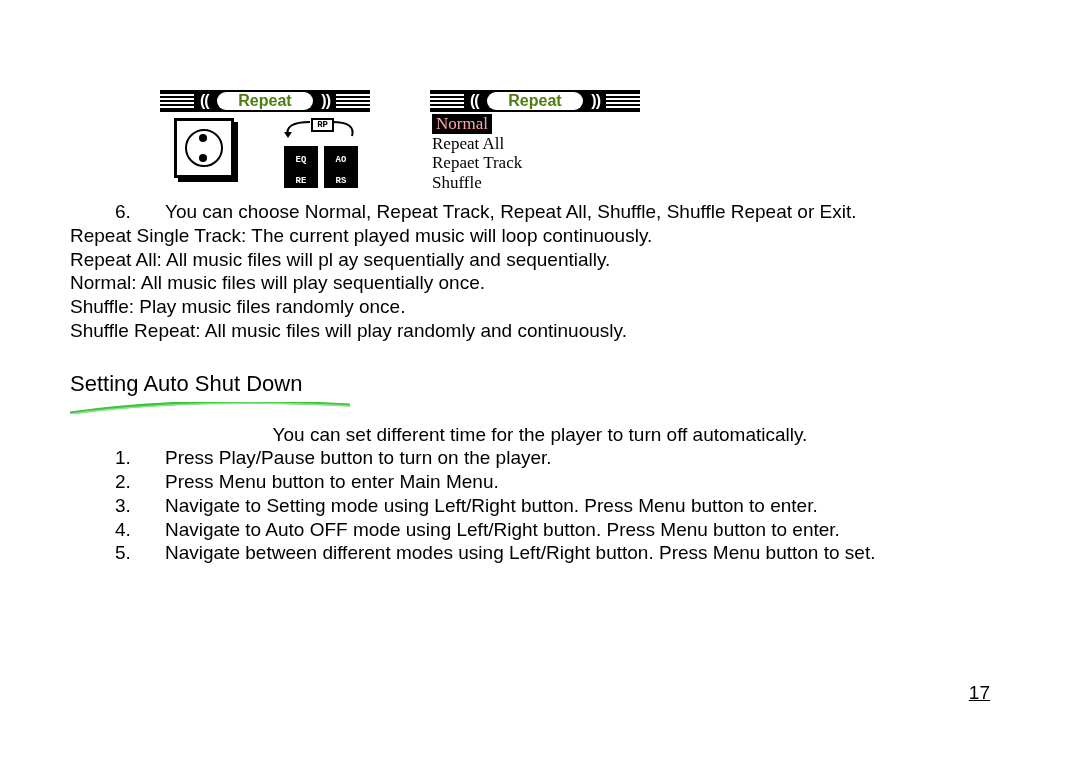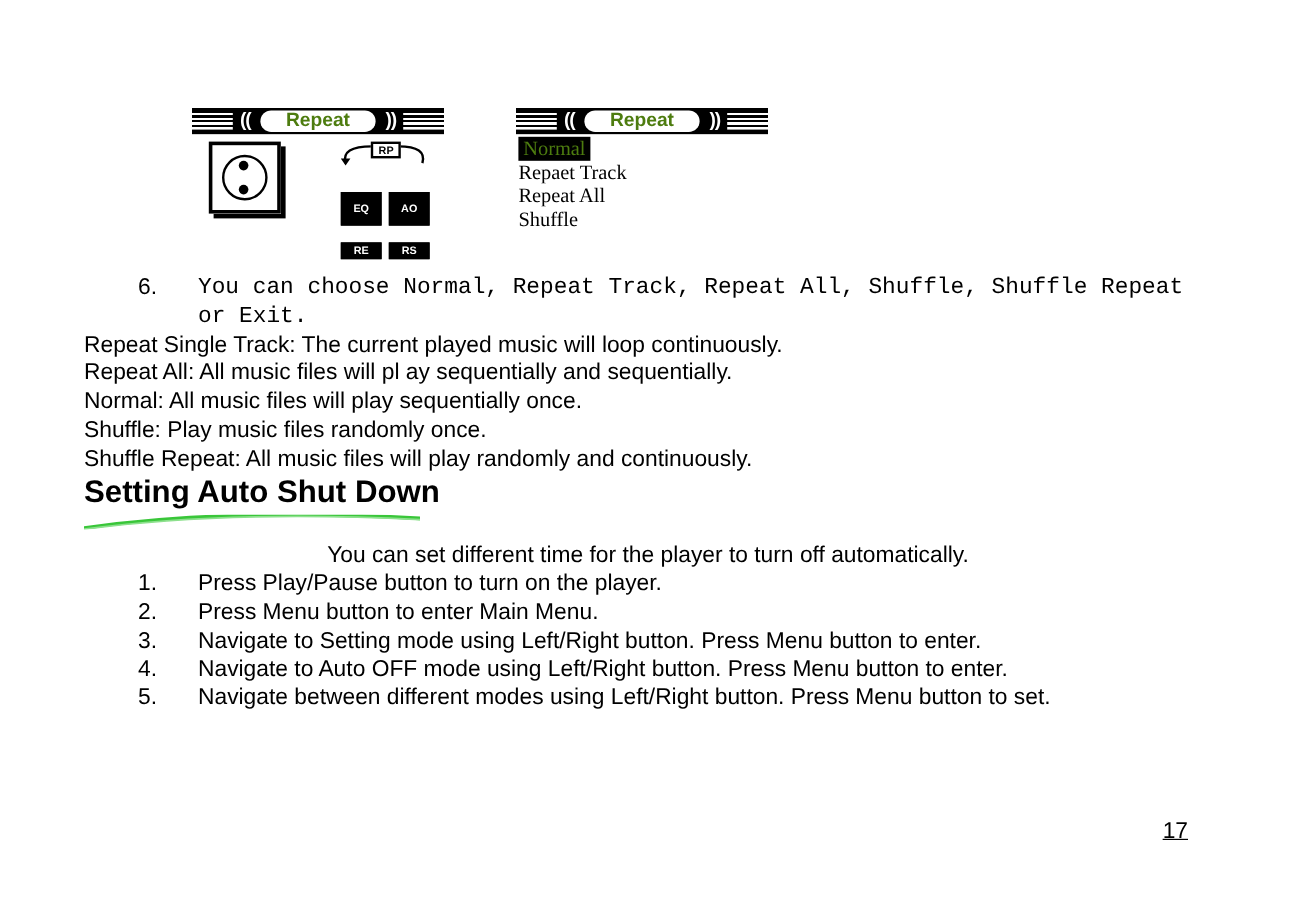--- a/index.html
+++ b/index.html
@@ -91,23 +91,24 @@
       width: 8px; height: 8px;
       background: #000;
       border-radius: 50%;
     }
     .big-icon-inner::before { top: 3px; left: 12px; }
     .big-icon-inner::after  { bottom: 3px; left: 12px; }
     .mini-icons {
       display: grid;
       grid-template-columns: 34px 34px 34px;
       grid-template-rows: 28px 28px;
-      gap: 14px 6px;
+      gap: 0 6px;
       font-size: 9px;
       font-weight: bold;
+      font-family: Liberation Mono, monospace;
     }
     .mini-icon {
       border: 2px solid #000;
       border-radius: 0;
       display: flex;
       align-items: center;
       justify-content: center;
       background: #000;
       color: #fff;
     }
@@ -131,49 +132,49 @@
       top: -2px; left: -4px;
       width: 80px; height: 28px;
     }
     .screen2-body {
       font-family: "Times New Roman", serif;
       font-size: 17px;
       line-height: 1.15;
     }
     .screen2-body .selected {
       background: #000;
-      color: #4d7c0f;
+      color: #fca5a5;
       display: inline-block;
       padding: 0 4px;
     }
     .screen2-body .line {
       padding: 0 2px;
     }
     .desc-block {
       margin-left: 45px;
       line-height: 1.25;
     }
     .desc-row {
       display: flex;
     }
     .desc-num {
       width: 50px;
       flex: 0 0 50px;
     }
     .desc-text {
       flex: 1;
-      font-family: Liberation Mono, monospace;
     }
     .desc-sub {
       line-height: 1.25;
     }
     .section-title {
-      font-size: 26px;
+      font-size: 22px;
+      margin-top: 28px;
       margin-bottom: 0;
-      font-weight: bold;
+      font-weight: normal;
     }
     .swoosh {
       height: 12px;
       width: 280px;
       margin-bottom: 14px;
       position: relative;
     }
     .swoosh svg { width: 100%; height: 100%; }
     .intro-line {
       line-height: 1.25;
@@ -239,22 +240,22 @@
     <div class="screen">
       <div class="screen-header">
         <div class="stripes-left"></div>
         <span class="brackets">((</span>
         <div class="title-box">Repeat</div>
         <span class="brackets">))</span>
         <div class="stripes-right"></div>
       </div>
       <div class="screen-body screen2-body">
         <div class="line"><span class="selected">Normal</span></div>
+        <div class="line">Repeat All</div>
         <div class="line">Repaet Track</div>
-        <div class="line">Repeat All</div>
         <div class="line">Shuffle</div>
       </div>
     </div>
   </div>
 
   <div class="desc-block">
     <div class="desc-row">
       <div class="desc-num">6.</div>
       <div class="desc-text">You can choose Normal, Repeat Track, Repeat All,    Shuffle, Shuffle Repeat or Exit.</div>
     </div>

